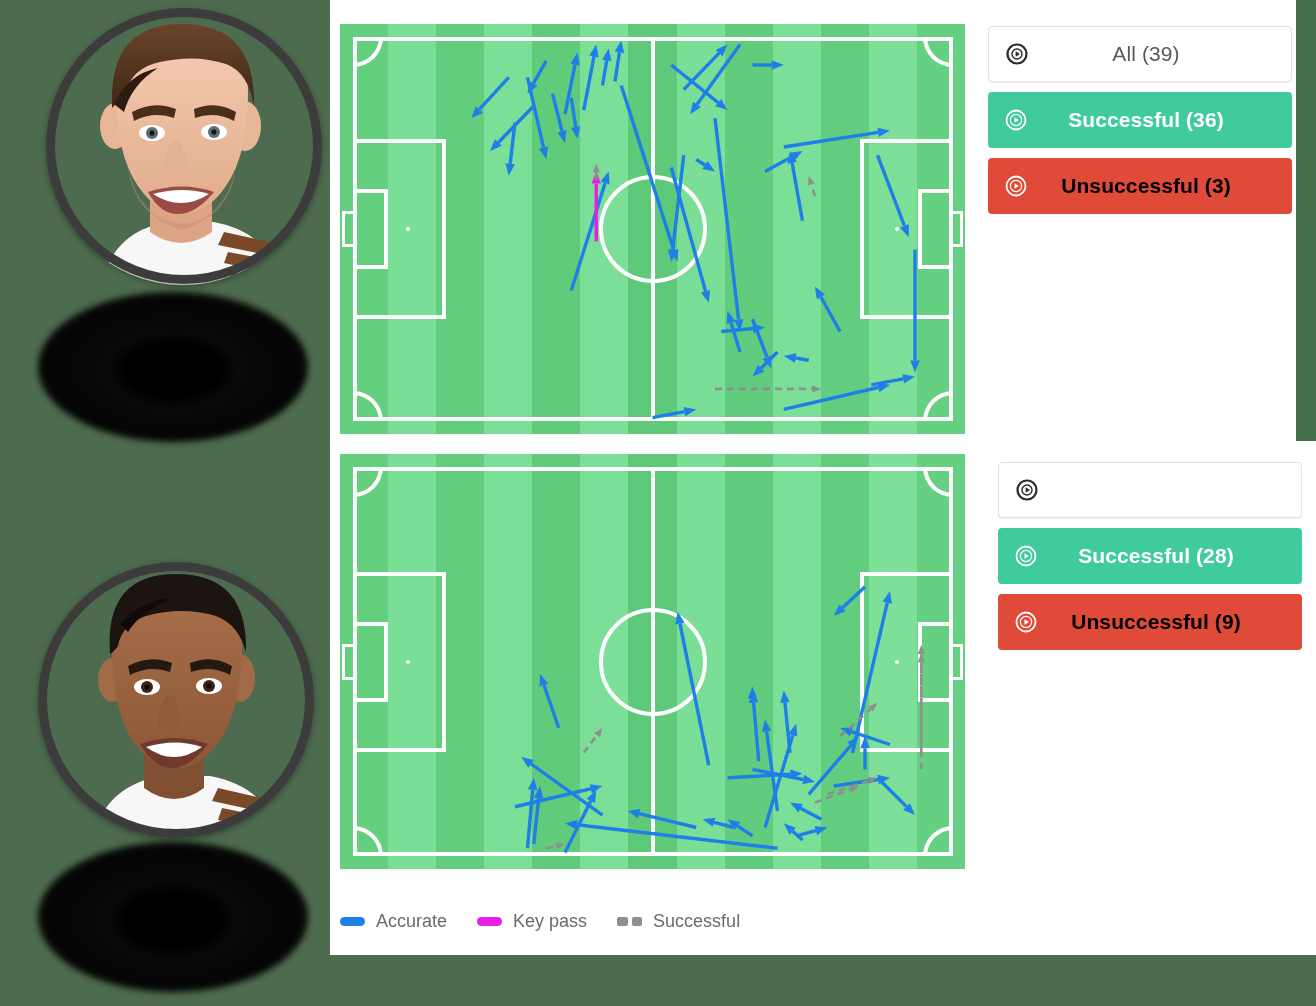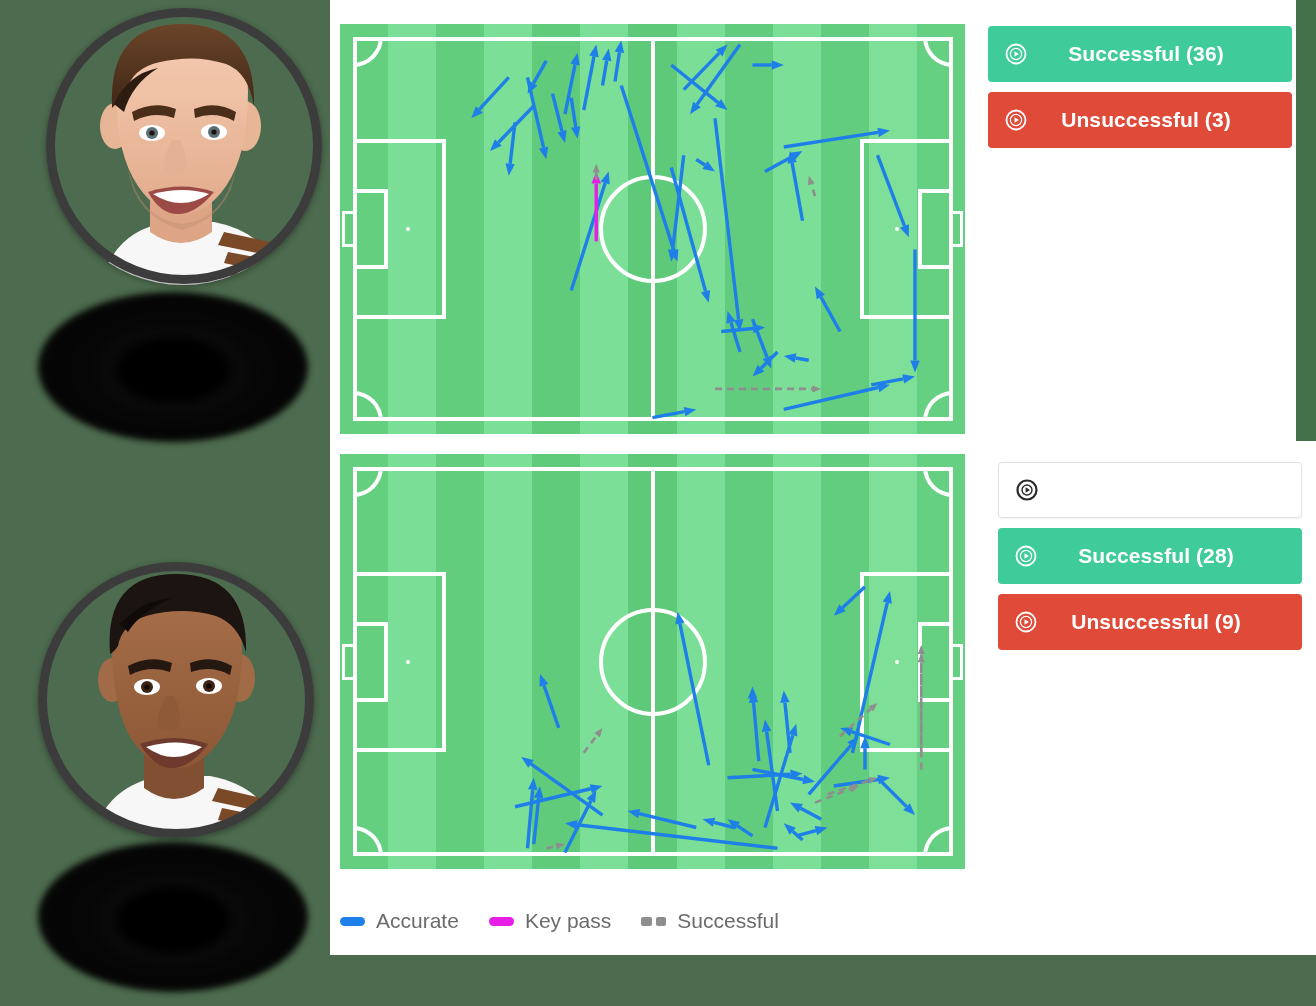--- a/index.html
+++ b/index.html
@@ -135,34 +135,34 @@
     border-radius:4px; padding:0 16px; cursor:pointer; position:relative;
     font-size:21px; font-weight:bold; letter-spacing:.1px;
     user-select:none;
   }
   .filter-btn .lbl{ flex:1; text-align:center; padding-right:12px; }
   .filter-btn.all{
     background:#ffffff; border:1px solid #e2e2e2; color:#5a5a5a;
     font-weight:normal; box-shadow:0 1px 2px rgba(0,0,0,0.06);
   }
   .filter-btn.success{ background:#3fcc9a; color:#ffffff; }
-  .filter-btn.fail{ background:#e04a38; color:#ffffff; }
+  .filter-btn.fail{ background:#e04a38; color:#000000; }
 
   .play-ico{ width:24px; height:24px; flex:0 0 24px; }
 
   
   #legend{
     position:absolute; left:340px; top:900px; width:520px; height:42px;
     display:flex; align-items:center; gap:30px;
   }
   .lg-item{ display:flex; align-items:center; gap:11px; }
   .lg-swatch{ width:25px; height:9px; border-radius:5px; }
   .lg-dash{ width:25px; height:9px; display:flex; gap:4px; }
   .lg-dash i{ flex:1; background:#8e8e8e; border-radius:2px; display:block; }
-  .lg-text{ font-size:21px; color:#6b6b6b; }
+  .lg-text{ font-size:18px; color:#6b6b6b; }
 
   
   #right-strip{
     position:absolute; left:1296px; top:0; width:20px; height:441px;
     background:#44714a;
   }
   
   #bottom-band{
     position:absolute; left:330px; top:955px; width:986px; height:51px;
     background:#4d6b4e;
@@ -499,20 +499,28 @@
         <polygon points="518.75,332 511.5769802277497,338.46512083003137 509.09372416478084,331.92039476045994" fill="#8e8e8e"></polygon>
         <line x1="243.75" y1="298.8" x2="257.08615054981686" y2="281.0895920698432" stroke="#8e8e8e" stroke-width="2.6" stroke-linecap="butt" stroke-dasharray="7 5"></line>
         <polygon points="262.5,273.90000000000003 259.88210302142255,283.19497796713665 254.29019807821118,278.98420617254976" fill="#8e8e8e"></polygon>
         <line x1="206.25" y1="394.25000000000006" x2="216.21266552494222" y2="392.04493003047946" stroke="#8e8e8e" stroke-width="2.6" stroke-linecap="butt" stroke-dasharray="7 5"></line>
         <polygon points="225,390.1 216.96902720346202,395.4622267707797 215.45630384642243,388.62763329017923" fill="#8e8e8e"></polygon>
       </svg>
   </div>
 </div>
 
 <div class="btn-panel one">
+  <div class="filter-btn all">
+    <svg class="play-ico" viewBox="0 0 24 24">
+      <circle cx="12" cy="12" r="9.5" fill="none" stroke="#2b2b2b" stroke-width="2.2"></circle>
+      <circle cx="12" cy="12" r="5" fill="none" stroke="#2b2b2b" stroke-width="1.4"></circle>
+      <path d="M10.6 9.3 L15 12 L10.6 14.7 Z" fill="#2b2b2b"></path>
+    </svg>
+    <span class="lbl">All (39)</span>
+  </div>
   <div class="filter-btn success">
     <svg class="play-ico" viewBox="0 0 24 24">
       <circle cx="12" cy="12" r="9.5" fill="none" stroke="#ffffff" stroke-width="1.8"></circle>
       <circle cx="12" cy="12" r="5.6" fill="none" stroke="#ffffff" stroke-width="1.2"></circle>
       <path d="M10.5 9.2 L15 12 L10.5 14.8 Z" fill="#ffffff"></path>
     </svg>
     <span class="lbl">Successful (36)</span>
   </div>
   <div class="filter-btn fail">
     <svg class="play-ico" viewBox="0 0 24 24">

